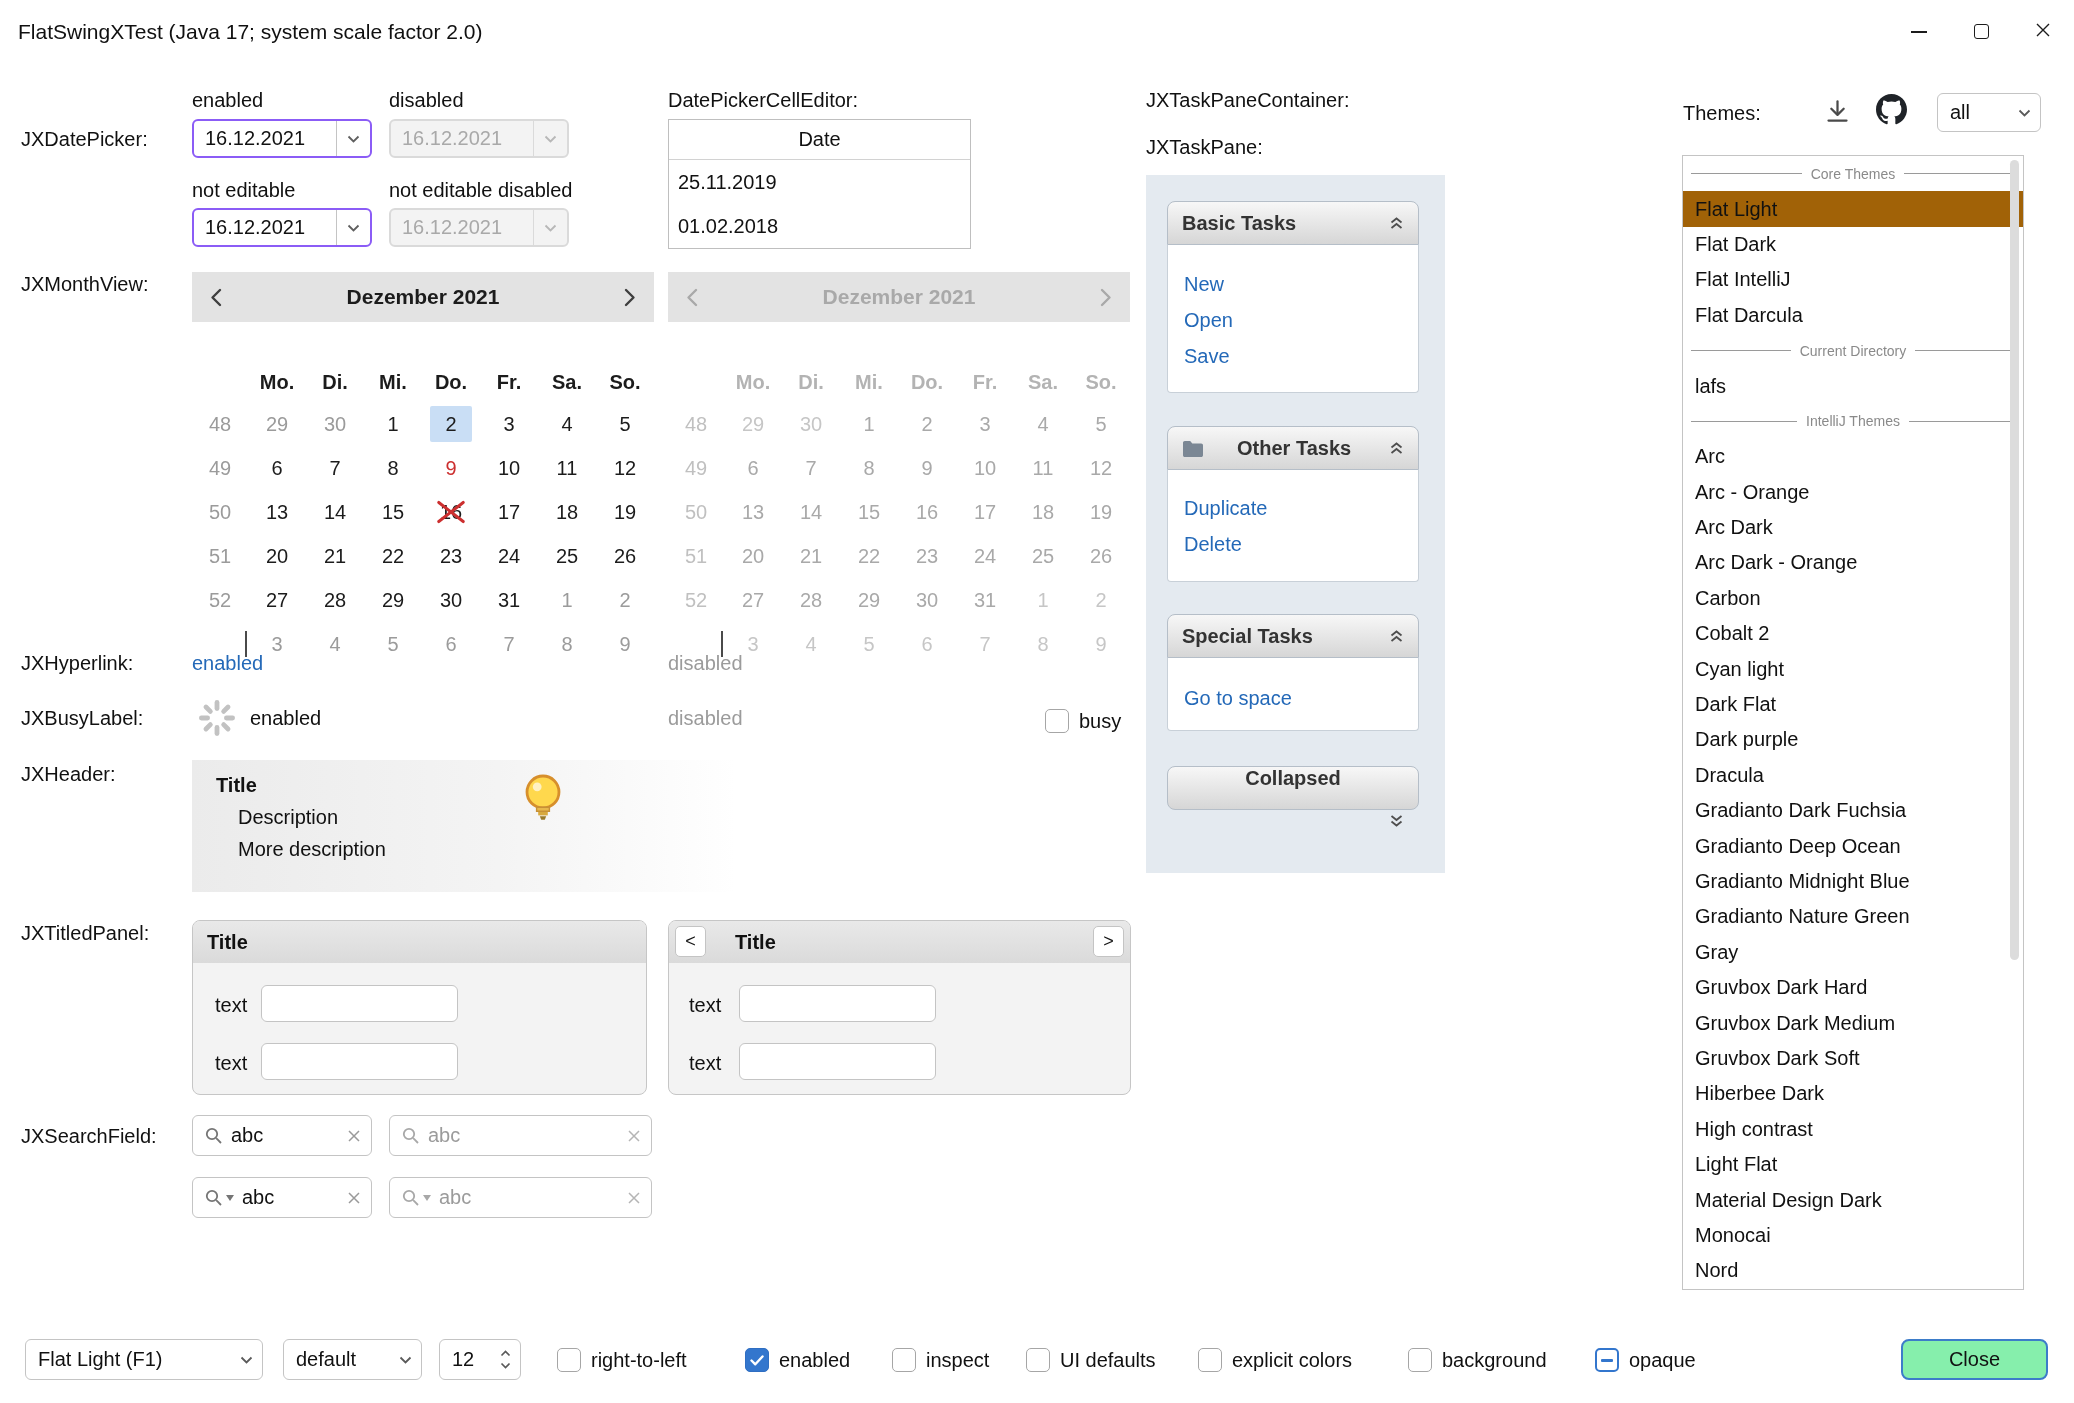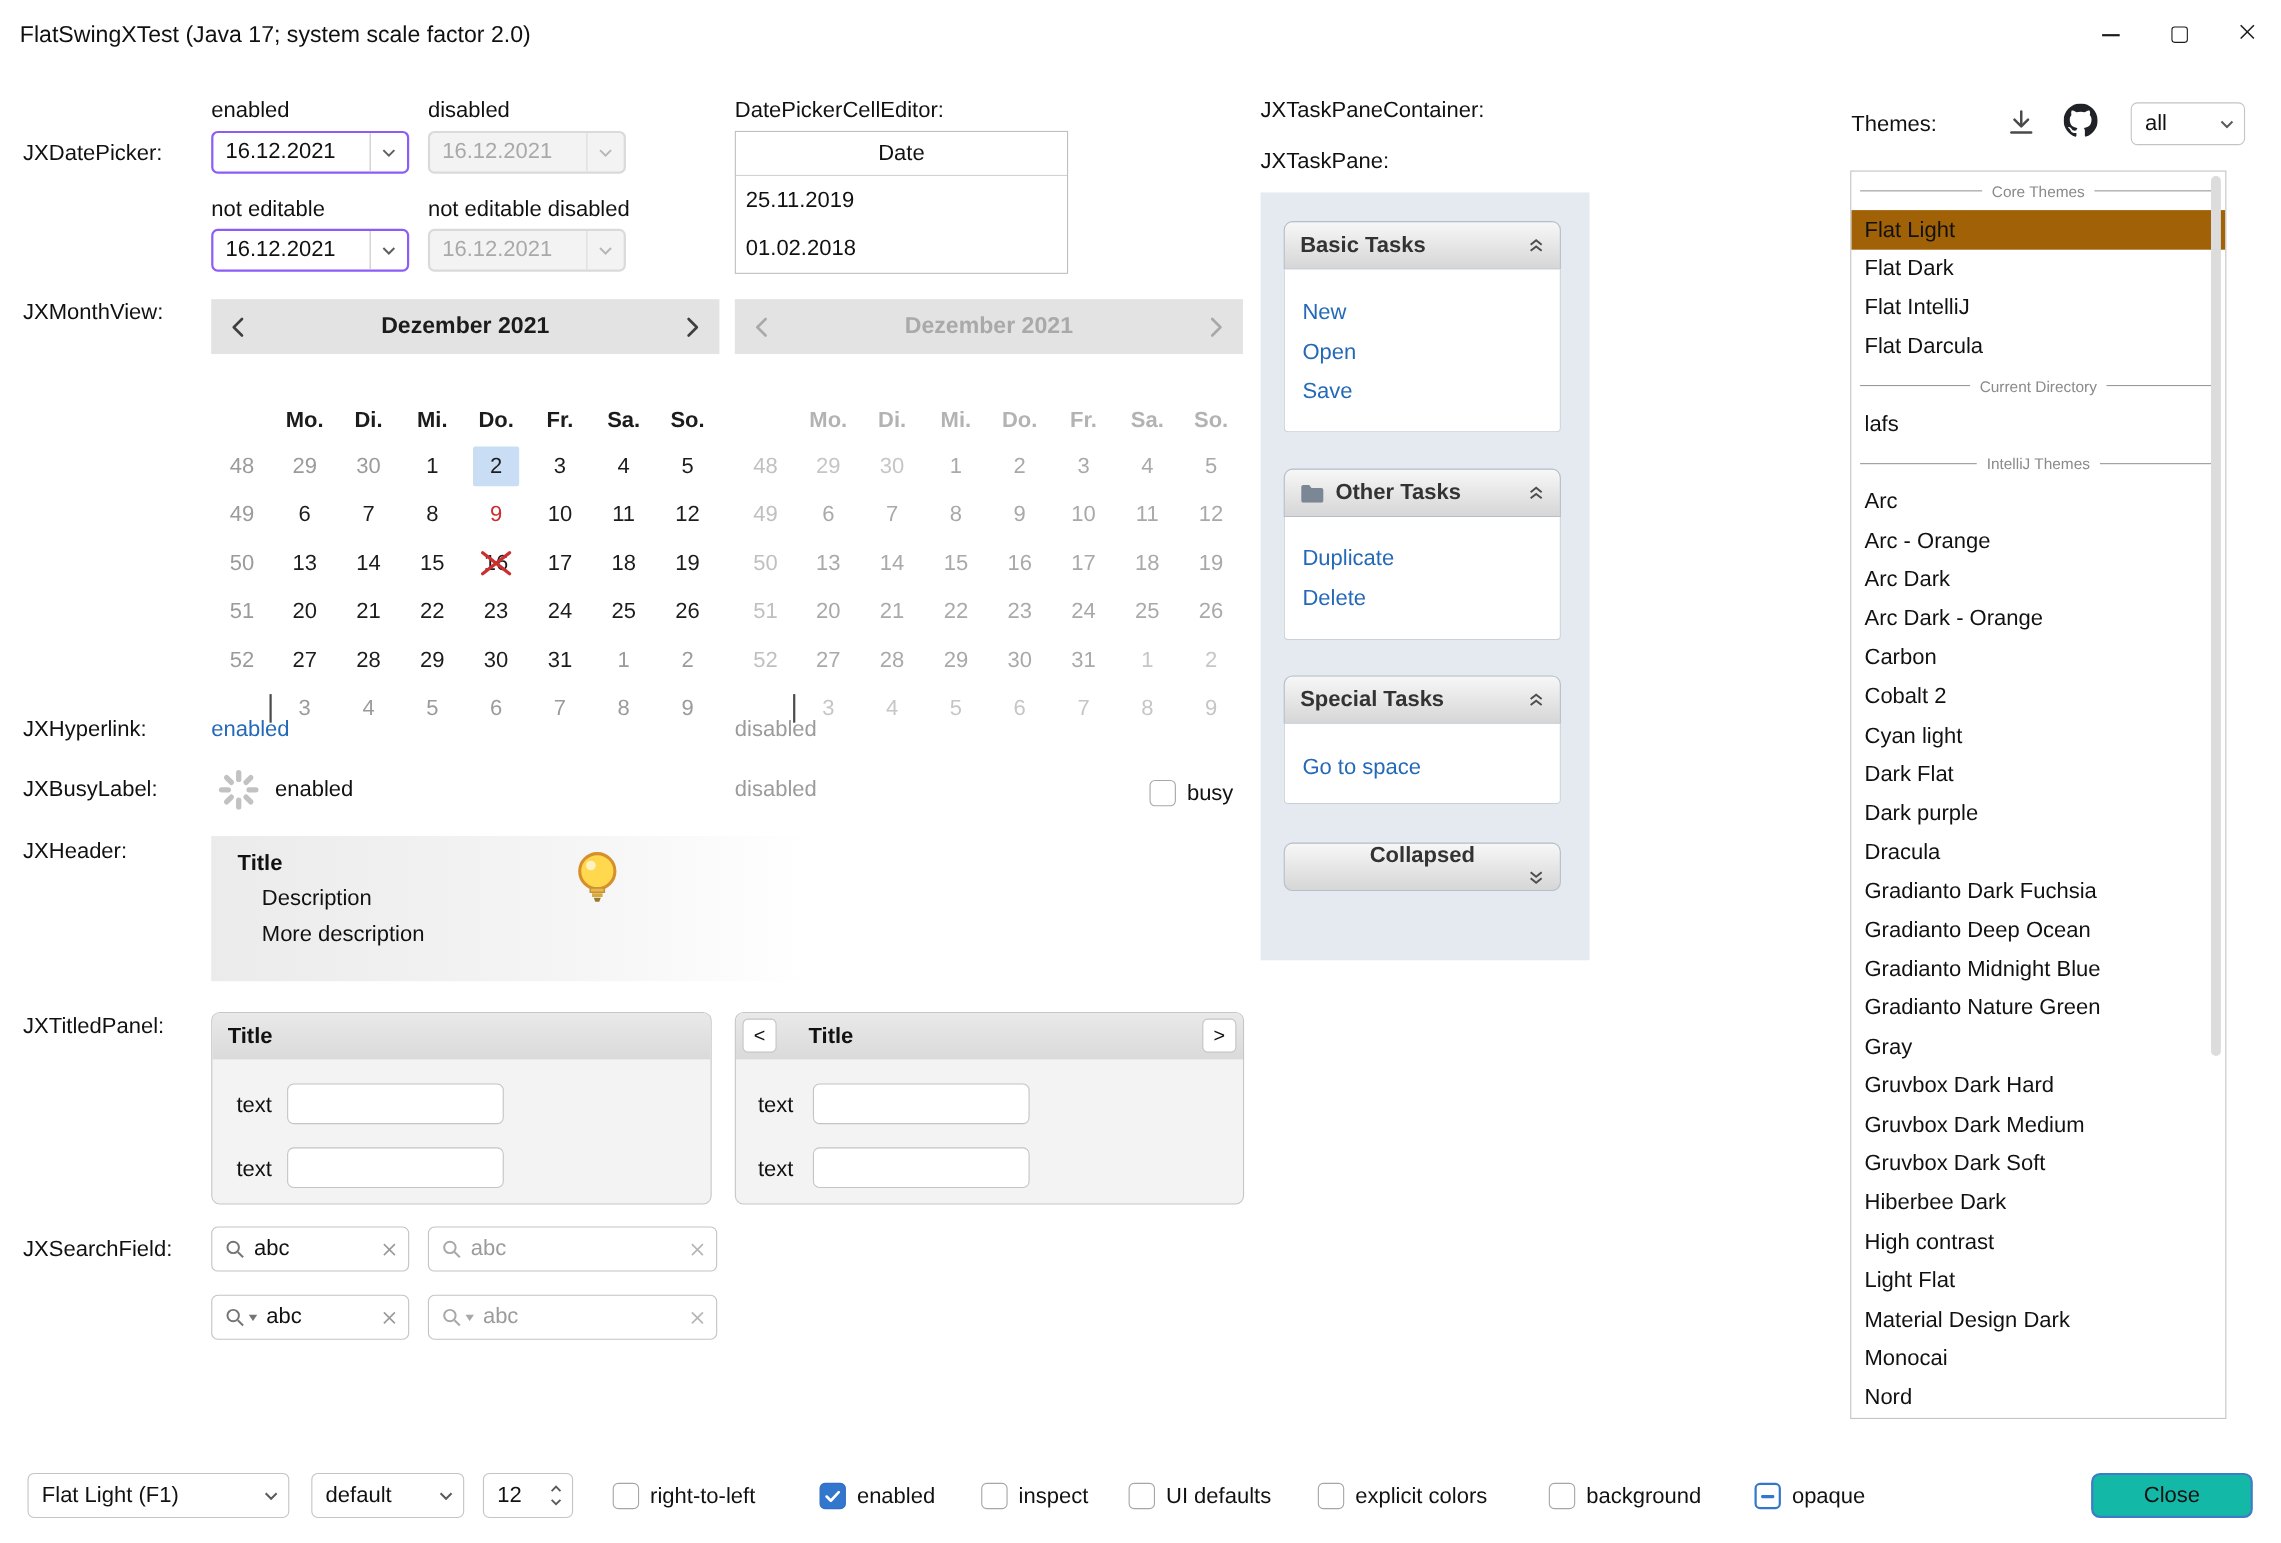--- a/index.html
+++ b/index.html
@@ -109,21 +109,21 @@
   .sf-dd { margin-left:-5px; }
   #search1 { left:192px; top:1115px; width:180px; }
   #search2 { left:389px; top:1115px; width:263px; }
   #search3 { left:192px; top:1177px; width:180px; }
   #search4 { left:389px; top:1177px; width:263px; }
   
   #lbl-taskpanecontainer { left:1146px; top:88px; }
   #lbl-taskpane { left:1146px; top:135px; }
   #taskpane-container { position:absolute; left:1146px; top:175px; width:299px; height:698px; background:#e4eaf0; }
   .pane { position:absolute; left:21px; width:252px; }
-  .pane-header { height:44px; border:1px solid #b5bec8; border-radius:8px 8px 0 0; background:linear-gradient(#f7f7f7,#d6d6d6); display:flex; align-items:center; padding:0 14px; font-weight:bold; color:#333; }
+  .pane-header { height:44px; border:1px solid #b5bec8; border-radius:8px 8px 0 0; background:linear-gradient(#f7f7f7,#d6d6d6); display:flex; align-items:center; padding:0 14px; font-weight:bold; color:#333;gap:23px; }
   .pane-header.collapsed { border-radius:8px;flex-direction:column; }
   .pane-icon { margin-right:10px; display:flex; }
   .pane-chev { margin-left:auto; display:flex; }
   .pane-content { background:#fff; border:1px solid #c8d0d8; border-top:none; border-radius:0 0 4px 4px; }
   .pane-link { color:#2469b8; line-height:36px; padding-left:16px; }
   
   #themes-label { left:1683px; top:101px; }
   #download-icon { position:absolute; left:1824px; top:98px; }
   #github-icon { position:absolute; left:1876px; top:94px; }
   .combo { position:absolute; border:1px solid #c4c4c4; border-radius:6px; background:#fff; display:flex; align-items:center; overflow:hidden; }
@@ -136,21 +136,21 @@
   .theme-sep { height:35.4px; display:flex; align-items:center; color:#8a8a8a; font-size:14px; padding:0 8px; }
   .sep-line { flex:1; height:1px; background:#9a9a9a; }
   .sep-txt { margin:0 9px; white-space:nowrap; }
   #themes-scroll { position:absolute; left:2010px; top:160px; width:9px; height:800px; background:#dcdcdc; border-radius:5px; }
   
   #laf-combo { left:25px; top:1339px; width:238px; height:41px; }
   #style-combo { left:283px; top:1339px; width:139px; height:41px; }
   #font-spinner { left:439px; top:1339px; width:82px; height:41px; }
   .spin-btns { width:30px; height:100%; display:flex; flex-direction:column; align-items:center; justify-content:center; gap:5px; color:#5a5a5a; }
   .spin-btns span { display:flex; }
-  #close-button { position:absolute; left:1901px; top:1339px; width:147px; height:41px; border:2px solid #3d7cc9; border-radius:8px; background:#14b8a6; display:flex; align-items:center; justify-content:center; }
+  #close-button { position:absolute; left:1901px; top:1339px; width:147px; height:41px; border:2px solid #3d7cc9; border-radius:8px; background:#86efac; display:flex; align-items:center; justify-content:center; }
 </style>
 </head>
 <body>
 
 <div id="app">
 
   <div class="titlebar">
     <span class="title">FlatSwingXTest (Java 17;  system scale factor 2.0)</span>
     <div class="winbtns">
       <div class="winbtn">

